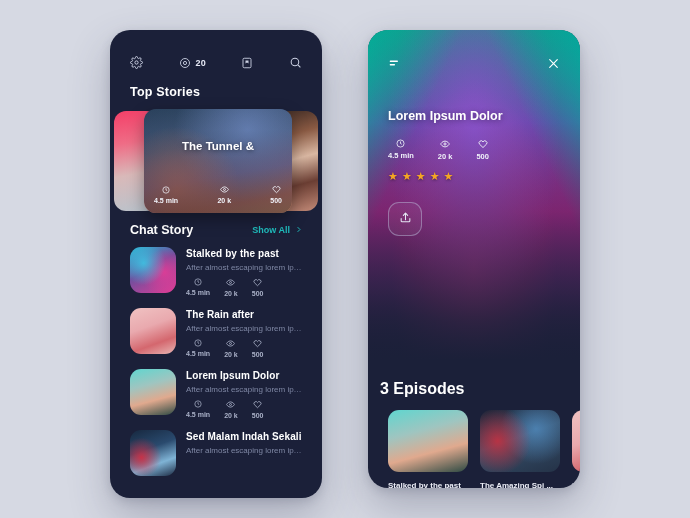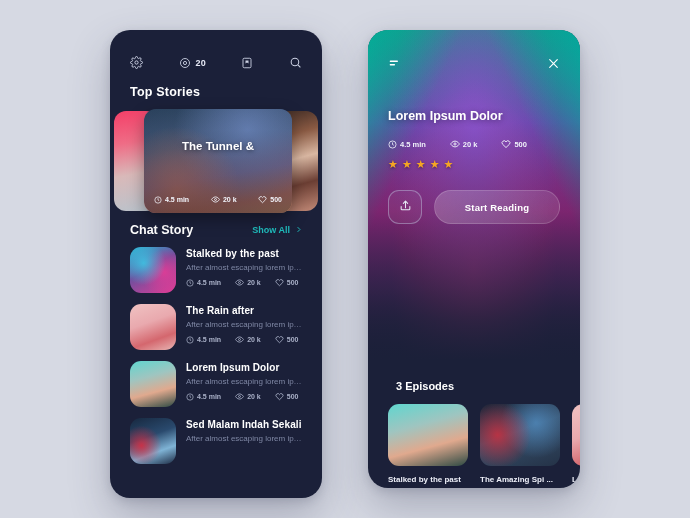--- a/index.html
+++ b/index.html
@@ -53,21 +53,21 @@
   }
   .c-title {
     position: absolute; left: 0; right: 0; top: 30px;
     text-align: center; color: #fff; font-size: 11.5px; font-weight: 700;
     line-height: 15px; text-shadow: 0 1px 4px rgba(0,0,0,.5);
   }
   .c-meta {
     position: absolute; left: 10px; right: 10px; bottom: 9px;
     display: flex; justify-content: space-between; align-items: center;
   }
-  .meta-item { display: flex; align-items: center; gap: 3px; color: #f2f4fb; font-size: 7px; font-weight: 700; }
+  .meta-item { display: flex; align-items: center; gap: 3px; color: #f2f4fb; font-size: 7px; font-weight: 700; flex-direction: column; }
   .meta-item svg { display: block; }
 
   
   .ph-tunnel-sky {
     background:
       radial-gradient(circle at 22% 78%, rgba(255,140,90,.55), transparent 45%),
       radial-gradient(circle at 70% 20%, rgba(120,150,210,.75), transparent 55%),
       linear-gradient(170deg,#2d4763 0%, #4a5f82 35%, #8a7398 62%, #d2836f 85%, #f0a774 100%);
   }
   .ph-pink { background: linear-gradient(170deg,#f43f68 0%, #ef6d86 32%, #d9b9b9 62%, #b9c3cc 100%); }
@@ -147,21 +147,21 @@
     color: #e6e9f5; background: rgba(255,255,255,.05);
   }
   .r-read {
     flex: 1; height: 34px; border-radius: 17px;
     background: linear-gradient(100deg, rgba(255,255,255,.20), rgba(255,255,255,.10));
     border: 1px solid rgba(255,255,255,.16);
     display: flex; align-items: center; justify-content: center;
     color: #ffffff; font-size: 9.5px; font-weight: 700; letter-spacing: .2px;
   }
 
-  .r-eps-head { color: #fff; font-size: 11px; font-weight: 700; padding: 0 28px; margin-top: 20px; }
+  .r-eps-head { color: #fff; font-size: 16px; font-weight: 700; padding: 0 12px; margin-top: 20px; }
   .r-eps { display: flex; gap: 12px; padding: 12px 0 0 20px; }
   .r-ep { width: 80px; flex: none; }
   .r-ep-img { width: 80px; height: 62px; border-radius: 11px; overflow: hidden; position: relative; }
   .r-ep-label { color: #eceef7; font-size: 8px; font-weight: 700; margin-top: 9px; white-space: nowrap; overflow: hidden; text-overflow: ellipsis; }
 </style>
 </head>
 <body>
 
 <div class="stage">
 
@@ -456,21 +456,20 @@
         <div class="r-actions">
           <div class="r-share">
             <span>
               <svg width="13" height="13" viewBox="0 0 24 24" fill="none" stroke="currentColor" stroke-width="1.9" stroke-linecap="round" stroke-linejoin="round">
                 <path d="M12 16V4"></path>
                   <path d="M8 8l4-4 4 4"></path>
                 <path d="M4 14v4.5A1.5 1.5 0 0 0 5.5 20h13a1.5 1.5 0 0 0 1.5-1.5V14"></path>
               </svg>
             </span>
           </div>
-          <div class="r-read">Start Reading</div>
         </div>
       </div>
     </div>
 
     <div class="r-eps-head">3 Episodes</div>
 
     <div class="r-eps">
       <div class="r-ep">
         <div class="r-ep-img">
             <div class="c-img ph-hand"></div>

